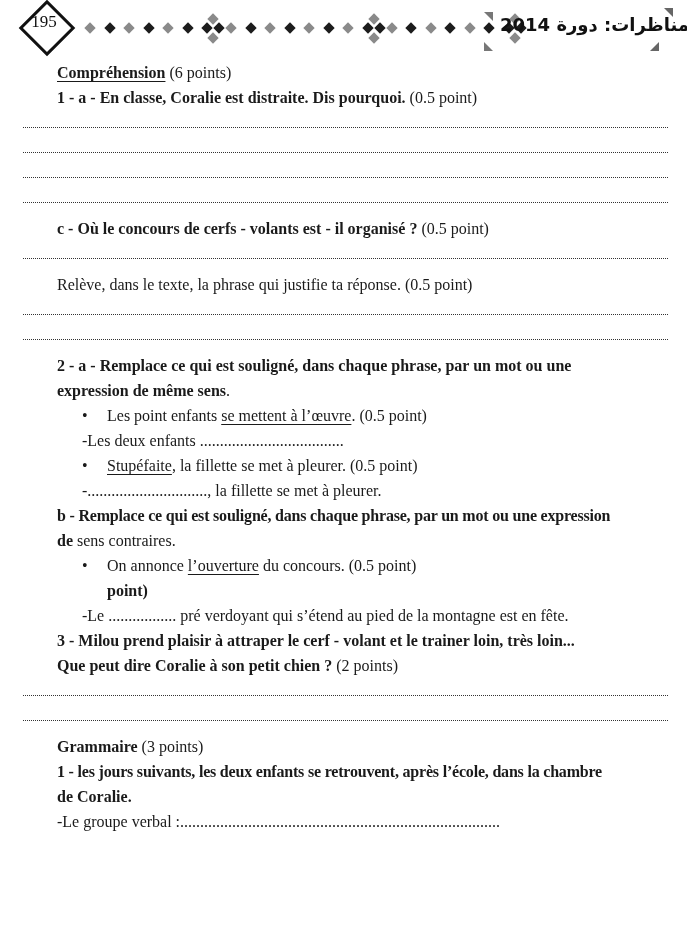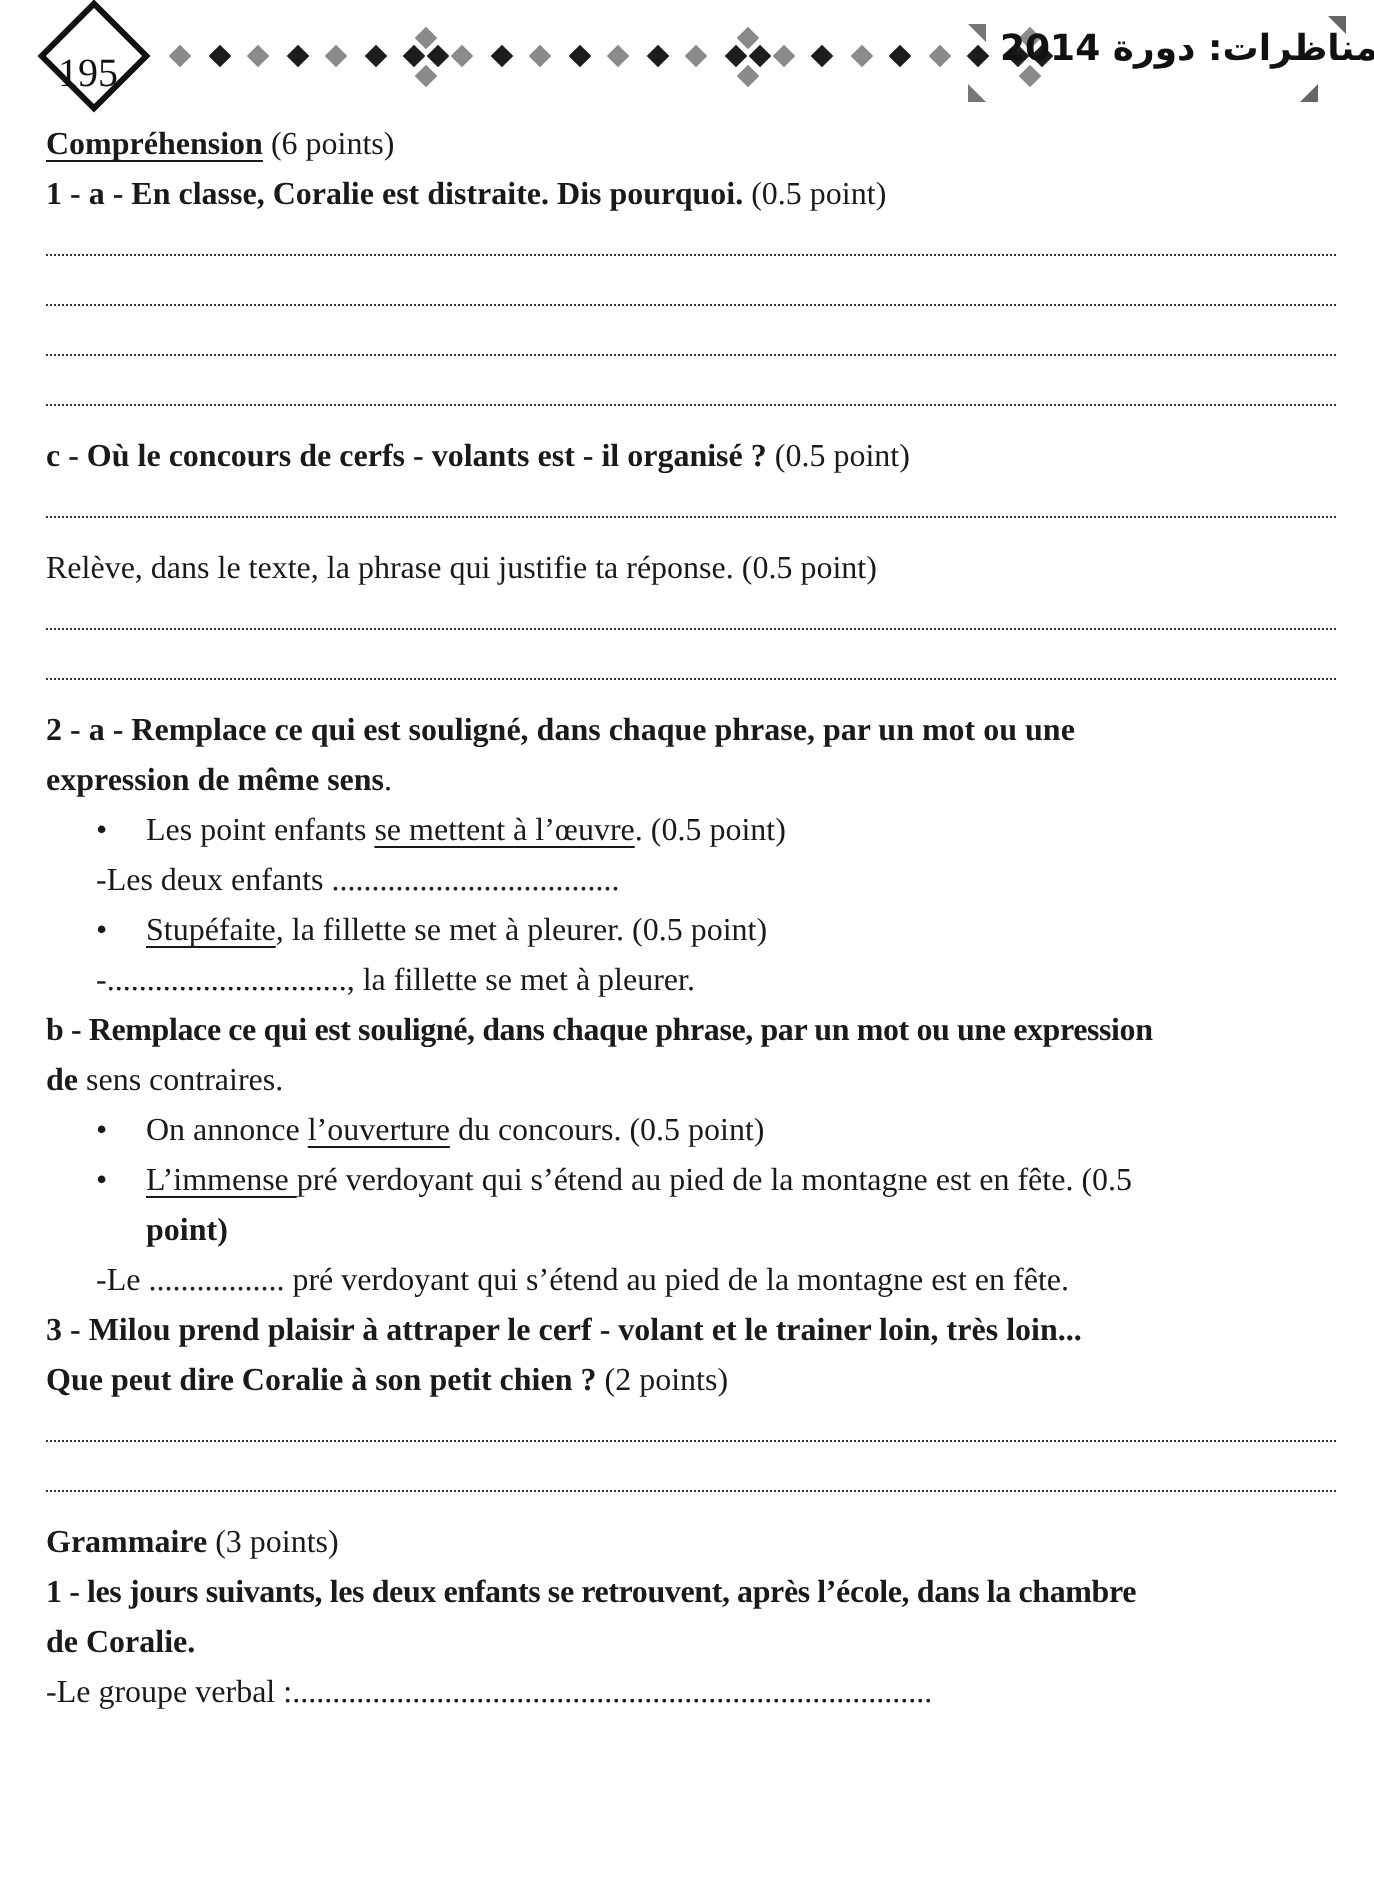--- a/index.html
+++ b/index.html
@@ -7,34 +7,34 @@
     width: 687px; height: 941px; overflow: hidden; position: relative;
     font-family: "Liberation Serif", "DejaVu Serif", serif;
     color: #1a1a1a; font-size: 16px;
   }
   .header { position: absolute; left: 0; top: 0; width: 687px; height: 62px; }
   .page-num-box {
     position: absolute; left: 27px; top: 8px; width: 34px; height: 34px;
     border: 3px solid #111; transform: rotate(45deg); background: #fff;
   }
   .page-num {
-    position: absolute; left: 18px; top: 26px; width: 52px; text-align: center;
-    font-size: 20px; color: #111;
+    position: absolute; left: 18px; top: 12px; width: 52px; text-align: center;
+    font-size: 17px; color: #111;
   }
   .diamonds { position: absolute; left: 80px; top: 9px; width: 390px; height: 46px; }
   .dm { position: absolute; width: 8px; height: 8px; transform: rotate(45deg); }
   .dm.g { background: #8a8a8a; }
   .dm.b { background: #1c1c1c; }
   .corner { position: absolute; width: 0; height: 0; }
   .header-title {
     position: absolute; left: 500px; top: 14px; font-size: 18px; font-weight: bold;
     font-family: "DejaVu Sans", sans-serif; color: #111; direction: rtl; white-space: nowrap;
   }
   .content { position: absolute; left: 23px; top: 60px; width: 645px; }
-  .line { height: 25px; line-height: 25px; white-space: nowrap; position: relative; }
+  .line { height: 25px; line-height: 25px; white-space: nowrap; position: relative; margin-left: 34px; }
   .bold { font-weight: bold; }
   .ul { text-decoration: underline; text-underline-offset: 3px; }
   .dots {
     height: 25px; position: relative;
   }
   .dots::after {
     content: ""; position: absolute; left: 0; right: 0; bottom: 7px;
     border-bottom: 1.6px dotted #333;
   }
   .indent-bullet { padding-left: 25px; }
@@ -130,23 +130,20 @@
 
   <div class="line bold" style="letter-spacing:-0.2px;">b - Remplace ce qui est souligné, dans chaque phrase, par un mot ou une expression</div>
   <div class="line">
     <span class="bold">de</span><span> sens contraires.</span>
   </div>
 
   <div class="line indent-bullet">
     <span class="bullet">•</span><span>On annonce </span><span class="ul">l’ouverture</span><span> du concours. (0.5 point)</span>
   </div>
 
-  <div class="line indent-bullet">
-    <span class="bullet">•</span><span></span><span class="ul">L’immense </span><span>pré verdoyant qui s’étend au pied de la montagne est en fête. (0.5</span>
-  </div>
   <div class="line cont-indent">point)</div>
   <div class="line indent-dash">-Le ................. pré verdoyant qui s’étend au pied de la montagne est en fête.</div>
 
   <div class="line bold">3 - Milou prend plaisir à attraper le cerf - volant et le trainer loin, très loin...</div>
   <div class="line">
     <span class="bold">Que peut dire Coralie à son petit chien ?</span><span> (2 points)</span>
   </div>
   <div class="dots"></div>
   <div class="dots"></div>
 

